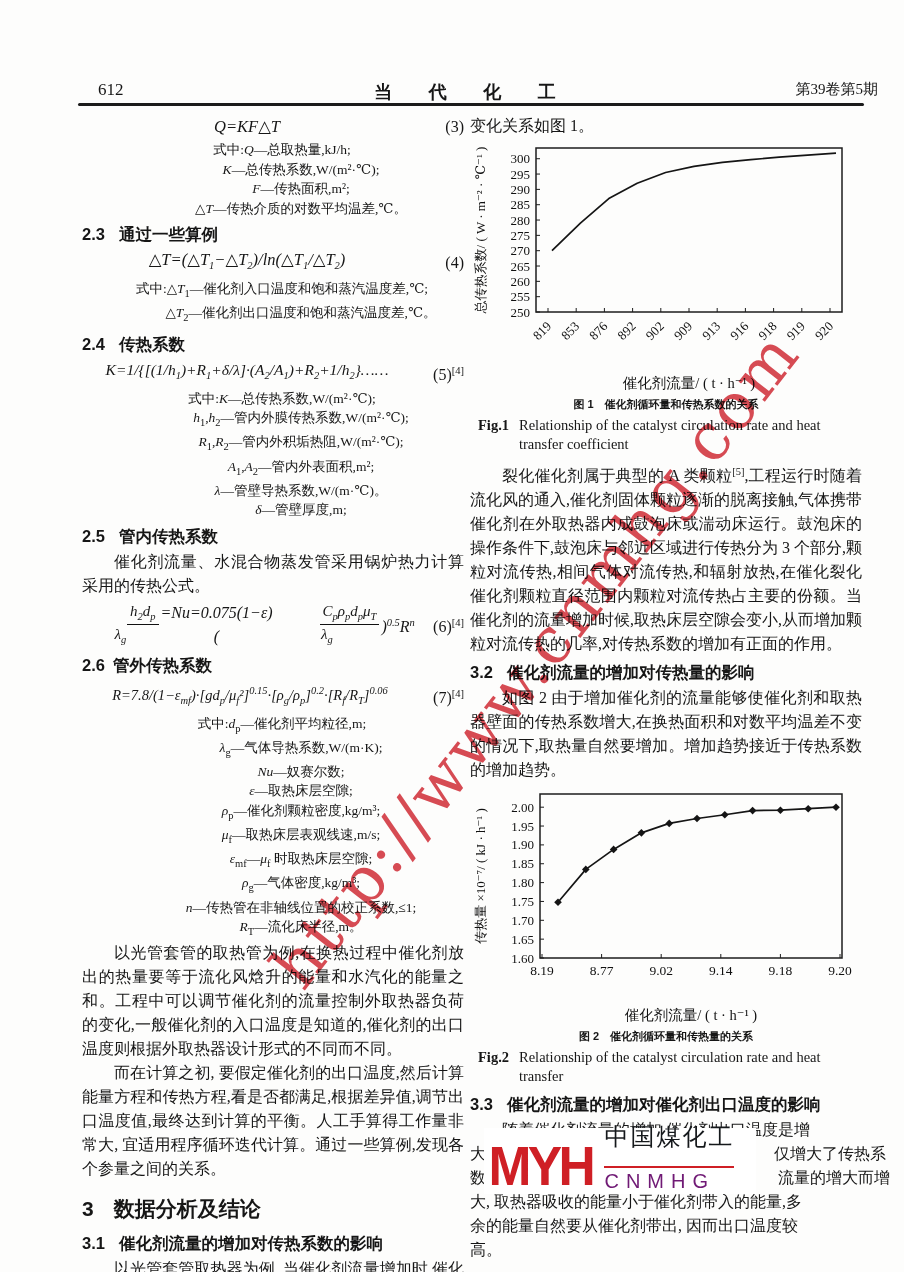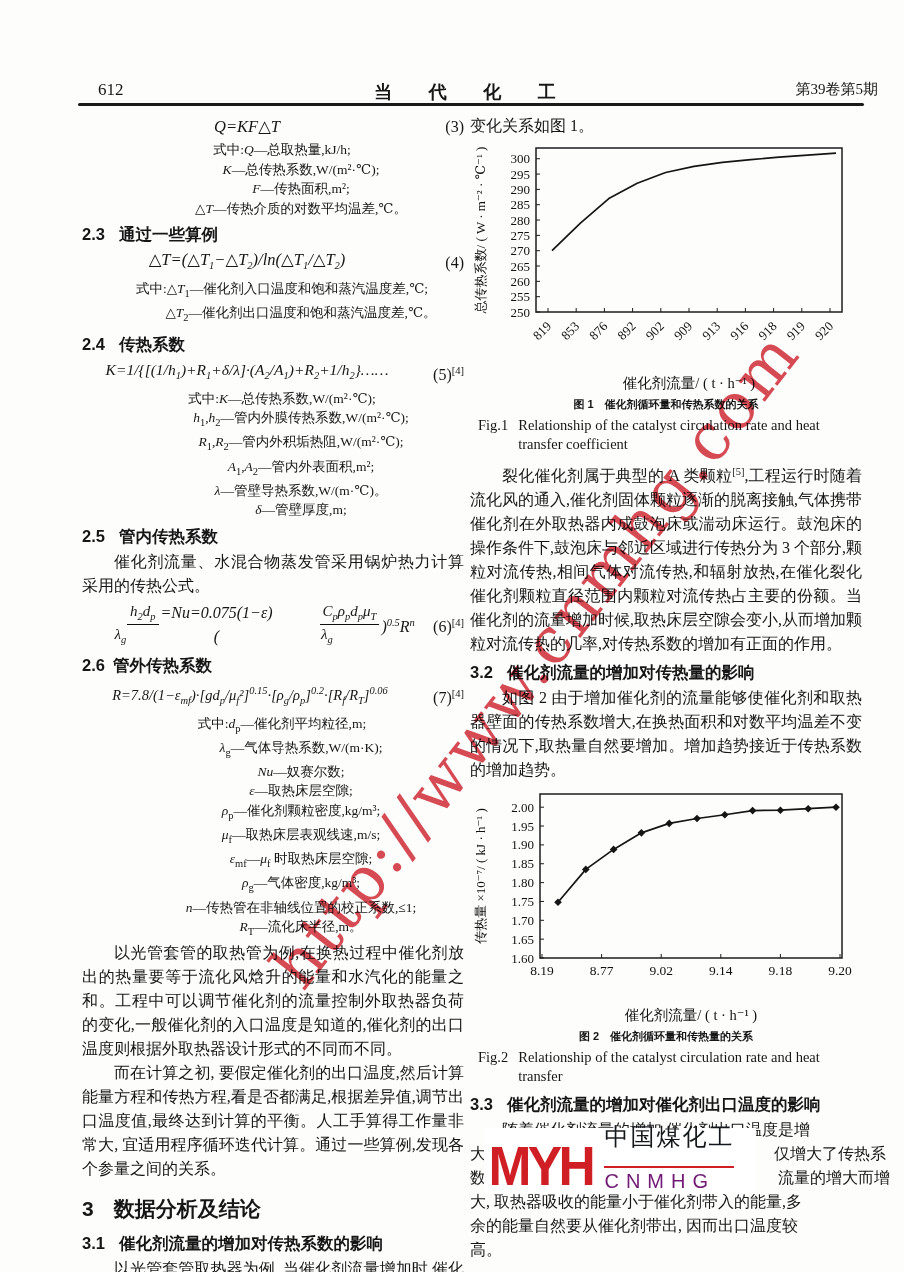--- a/index.html
+++ b/index.html
@@ -29,21 +29,21 @@
   .frac{display:inline-flex;flex-direction:column;align-items:center;vertical-align:middle;line-height:1.15;font-size:15px;}
   .frac .ftop{border-bottom:1.2px solid #111;padding:0 3px 1px 3px;margin-left:45px;}
   .frac .fbot{padding-top:1px;}
   .eq6row{display:flex;align-items:center;margin:3px 0;}
   .eq6mid{flex:1;text-align:center;font-style:italic;display:flex;align-items:center;justify-content:center;gap:2px;font-size:16px;}
   .chartbox{margin:4px 0 2px 0;}
   svg{overflow:visible;display:block;}
   .figcap-zh{text-align:center;font-weight:bold;font-size:11px;line-height:20px;
              font-family:"Liberation Sans","DejaVu Sans",sans-serif;margin-top:2px;}
   .figcap-en{display:flex;gap:10px;font-size:14.5px;line-height:19px;margin:2px 0 6px 8px;text-align:left;}
-  .figcap-en .flabel{font-weight:normal;white-space:nowrap;}
+  .figcap-en .flabel{font-weight:bold;white-space:nowrap;}
   .wmark{position:absolute;left:286px;top:942px;transform:rotate(-52deg);transform-origin:0 50%;
          font-size:64px;letter-spacing:3px;color:#d0232e;opacity:.82;mix-blend-mode:multiply;
          font-family:"DejaVu Serif",serif;white-space:nowrap;z-index:40;pointer-events:none;}
   .logo{position:absolute;left:484px;top:1128px;width:272px;height:66px;background:#fff;z-index:30;
         display:flex;align-items:flex-end;gap:8px;}
   .logo-mark{font-family:"Liberation Sans","DejaVu Sans",sans-serif;font-weight:900;font-size:56px;
              line-height:56px;color:#cf1f25;letter-spacing:-4px;transform:scaleX(.92);}
   .logo-right{display:flex;flex-direction:column;padding-top:2px;}
   .logo-zh{font-size:24px;line-height:26px;letter-spacing:2px;color:#15181b;border-bottom:2.5px solid #cf1f25;padding-bottom:16px;}
   .logo-en{font-size:20px;line-height:26px;letter-spacing:7px;color:#701a75;font-family:"Liberation Sans","DejaVu Sans",sans-serif;}

